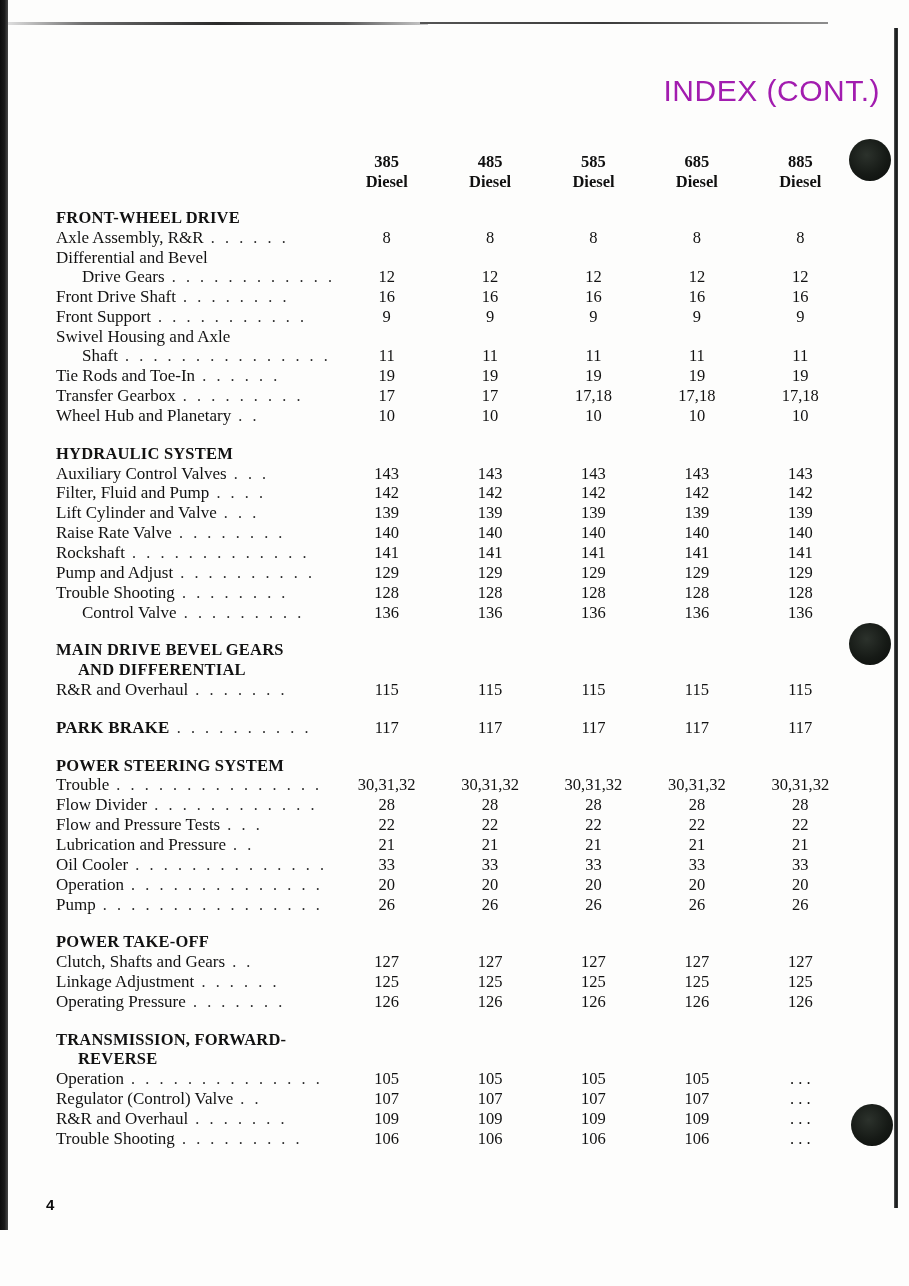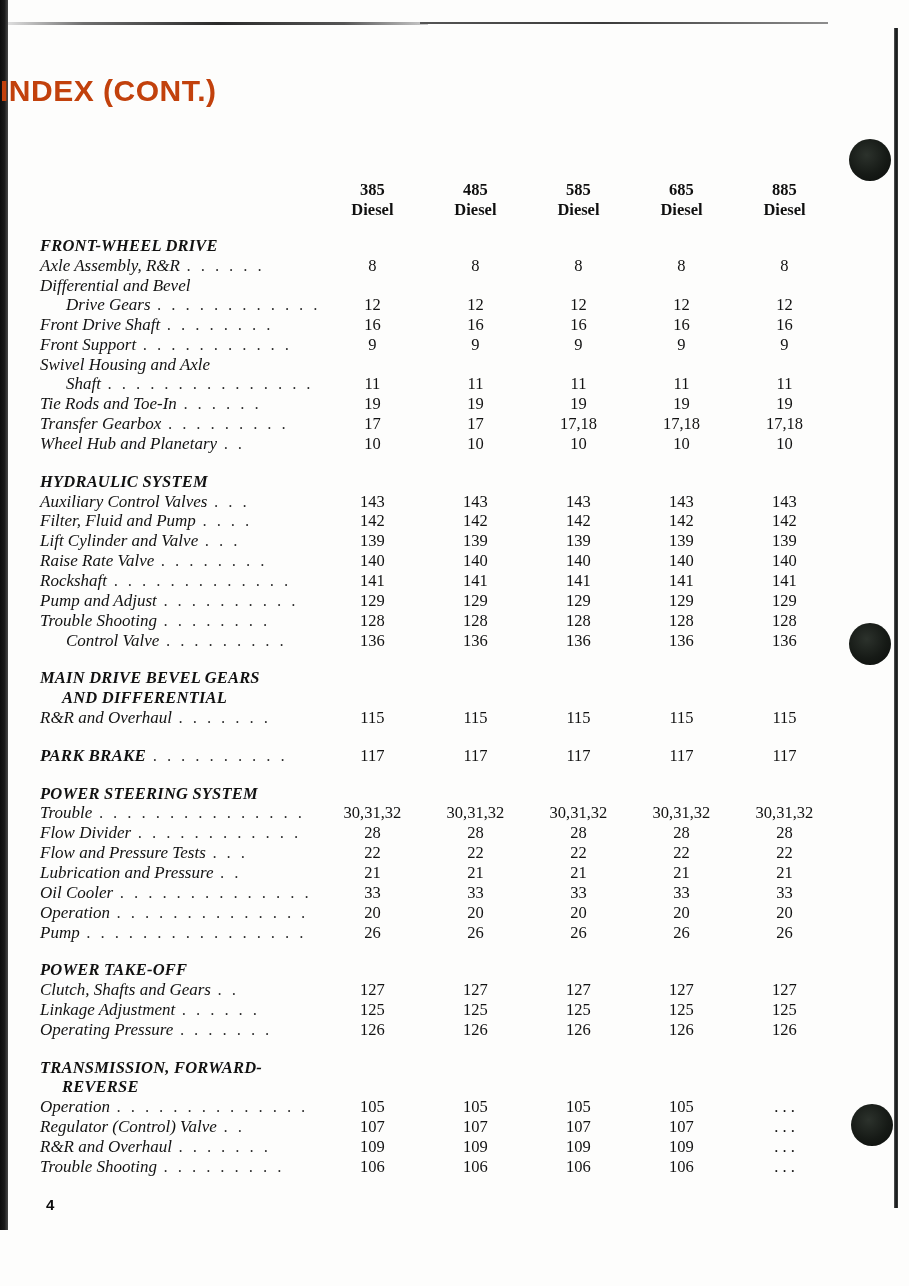--- a/index.html
+++ b/index.html
@@ -50,36 +50,35 @@
   }
   .hole-1 { left: 849px; top: 139px; }
   .hole-2 { left: 849px; top: 623px; }
   .hole-3 { left: 851px; top: 1104px; }
 
   
   .title {
     position: absolute;
     left: 0; top: 74px;
     width: 880px;
-    text-align: left;
+    text-align: right;
     font-family: "Liberation Sans", sans-serif;
-    font-weight: bold;
+    font-weight: normal;
     font-size: 30px;
     letter-spacing: 0.5px;
-    color: #c2410c;
+    color: #a21caf;
   }
 
   
   .index-table {
     position: absolute;
-    left: 40px;
+    left: 56px;
     top: 152px;
     width: 796px;
     border-collapse: collapse;
-    margin-top: 28px;
   }
   .index-table col.c-label { width: 216px; }
   .index-table col.c-num   { width: 116px; }
 
   th.colhead {
     font-family: "Liberation Serif", serif;
     font-weight: bold;
     font-size: 16.5px;
     line-height: 1.22;
     text-align: center;
@@ -90,21 +89,20 @@
   }
   th.colhead.blank { padding: 0; }
 
   td.label {
     font-size: 17px;
     line-height: 1.0;
     padding: 1.2px 0;
     vertical-align: baseline;
     white-space: nowrap;
     color: #121212;
-    font-style: italic;
   }
   td.num {
     font-size: 16.5px;
     line-height: 1.0;
     padding: 1.2px 0;
     text-align: center;
     vertical-align: baseline;
     color: #121212;
   }
 

